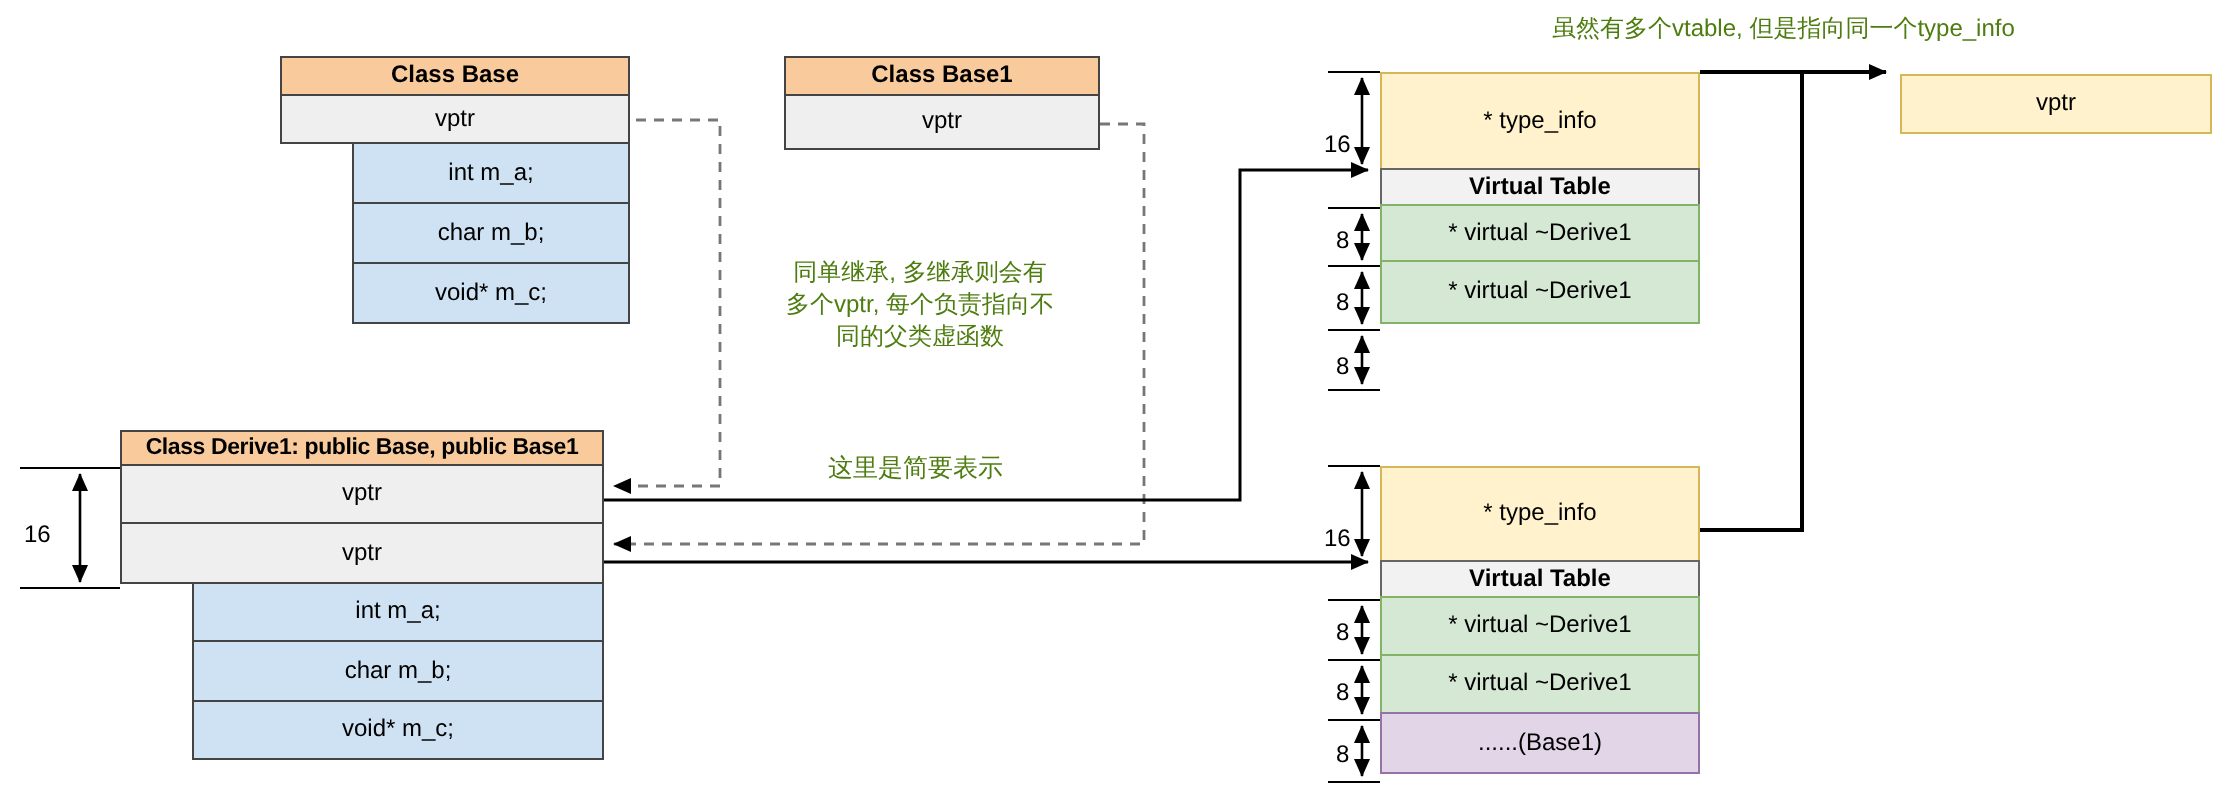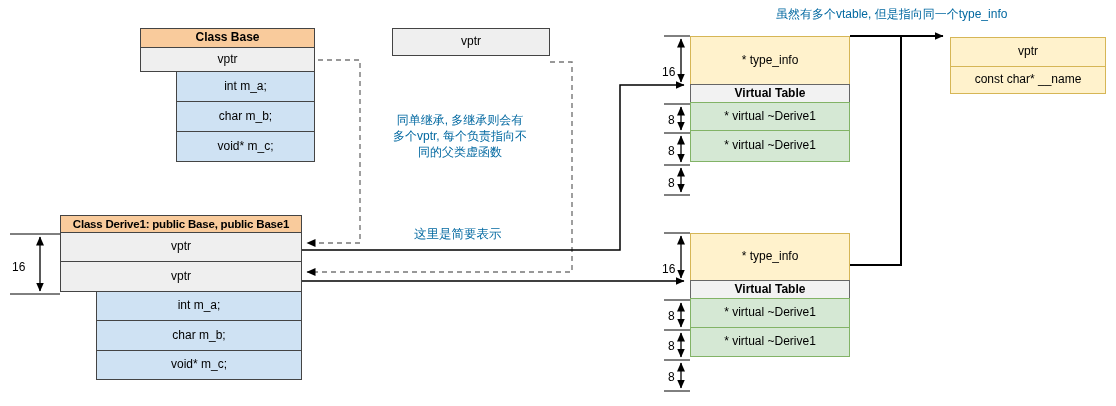--- a/index.html
+++ b/index.html
@@ -20,21 +20,21 @@
   .hdr{font-weight:bold;}
   .hdr-tight{font-weight:bold;font-size:11.5px;letter-spacing:-0.2px;}
   .f-header{background:var(--header-fill);}
   .f-gray{background:var(--gray-fill);}
   .f-blue{background:var(--blue-fill);margin-left:36px;}
   .f-yellow{background:var(--yellow-fill);border-color:var(--yellow-border);}
   .f-vtgray{background:var(--vtgray-fill);border-color:var(--vtgray-border);}
   .f-green{background:var(--green-fill);border-color:var(--green-border);}
   .f-purple{background:var(--purple-fill);border-color:var(--purple-border);}
 
-  .note{position:absolute;font-size:12px;color:#0369a1;white-space:nowrap;}
+  .note{position:absolute;font-size:12px;color:#4d7c0f;white-space:nowrap;}
   .note-multi{white-space:pre-line;text-align:center;line-height:16px;}
   .mlabel{position:absolute;font-size:12px;color:#000;}
 
   path.wire{fill:none;stroke:#000;stroke-width:1.5;}
   path.wire-thick{fill:none;stroke:#000;stroke-width:2;}
   path.dash{fill:none;stroke:var(--dash-color);stroke-width:1.4;stroke-dasharray:5 4;}
   path.tick{fill:none;stroke:#000;stroke-width:1;}
   path.measure{fill:none;stroke:#000;stroke-width:1.3;}
 </style>
 </head>
@@ -79,20 +79,21 @@
 
   <div class="tbl" style="left:140px;top:28px;width:175px">
     <div class="row hdr f-header" style="height:20px">Class Base</div>
     <div class="row f-gray" style="height:25px">vptr</div>
     <div class="row f-blue" style="height:31px">int m_a;</div>
     <div class="row f-blue" style="height:31px">char m_b;</div>
     <div class="row f-blue" style="height:31px">void* m_c;</div>
   </div>
 
   <div class="tbl" style="left:392px;top:28px;width:158px">
+    <div class="row hdr f-header" style="height:20px">Class Base1</div>
     <div class="row f-gray" style="height:28px">vptr</div>
   </div>
 
   <div class="tbl" style="left:60px;top:215px;width:242px">
     <div class="row hdr-tight f-header" style="height:18px">Class Derive1: public Base, public Base1</div>
     <div class="row f-gray" style="height:30px">vptr</div>
     <div class="row f-gray" style="height:31px">vptr</div>
     <div class="row f-blue" style="height:30px">int m_a;</div>
     <div class="row f-blue" style="height:31px">char m_b;</div>
     <div class="row f-blue" style="height:30px">void* m_c;</div>
@@ -103,29 +104,29 @@
     <div class="row hdr f-vtgray" style="height:19px">Virtual Table</div>
     <div class="row f-green" style="height:29px">* virtual ~Derive1</div>
     <div class="row f-green" style="height:32px">* virtual ~Derive1</div>
   </div>
 
   <div class="tbl" style="left:690px;top:233px;width:160px">
     <div class="row f-yellow" style="height:48px">* type_info</div>
     <div class="row hdr f-vtgray" style="height:19px">Virtual Table</div>
     <div class="row f-green" style="height:30px">* virtual ~Derive1</div>
     <div class="row f-green" style="height:30px">* virtual ~Derive1</div>
+    <div class="row f-purple" style="height:31px">......(Base1)</div>
   </div>
 
   <div class="tbl" style="left:950px;top:37px;width:156px">
     <div class="row f-yellow" style="height:30px">vptr</div>
-    <div class="row f-yellow" style="height:28px">const char* __name</div>
   </div>
 
   <span class="note" style="left:776px;top:6px">虽然有多个vtable, 但是指向同一个type_info</span>
-  <div class="note note-multi" style="left:375px;top:112px;width:170px">同单继承, 多继承则会有
+  <div class="note note-multi" style="left:375px;top:128px;width:170px">同单继承, 多继承则会有
 多个vptr, 每个负责指向不
 同的父类虚函数</div>
   <span class="note" style="left:414px;top:226px;font-size:12.5px">这里是简要表示</span>
 
   <span class="mlabel" style="left:12px;top:260px">16</span>
 
   <span class="mlabel" style="left:662px;top:65px">16</span>
   <span class="mlabel" style="left:668px;top:113px">8</span>
   <span class="mlabel" style="left:668px;top:144px">8</span>
   <span class="mlabel" style="left:668px;top:176px">8</span>

